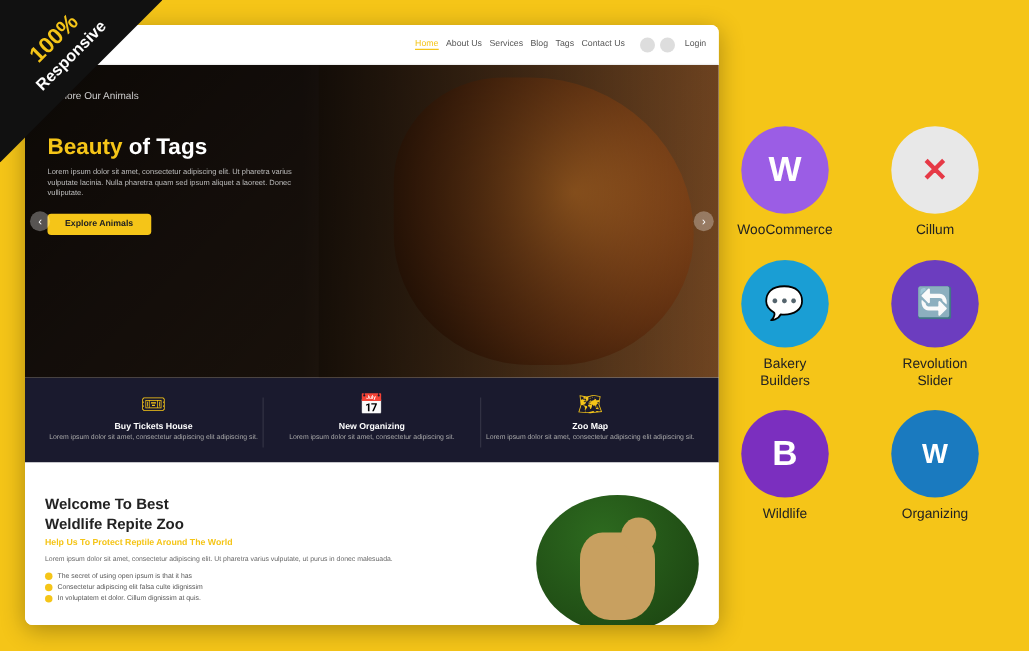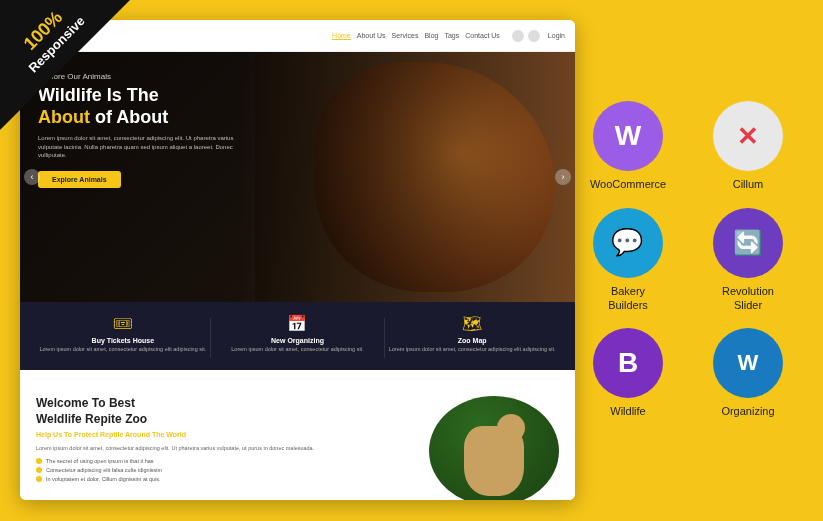--- a/index.html
+++ b/index.html
@@ -403,23 +403,23 @@
 
   <div class="hero-section">
     <div class="hero-bg"></div>
     <div class="tiger-img">
       <div class="tiger-face"></div>
     </div>
     <div class="hero-overlay"></div>
     <div class="hero-content">
       <div class="hero-subtitle">Explore Our Animals</div>
       <div class="hero-title">
-        <span>Wildlife Is The</span><br>
-        <span class="highlight">About</span>
-        <span> of About</span>
+        <br>
+        <span class="highlight">Beauty</span>
+        <span> of Tags</span>
       </div>
       <div class="hero-desc">Lorem ipsum dolor sit amet, consectetur adipiscing elit. Ut pharetra varius vulputate lacinia. Nulla pharetra quam sed ipsum aliquet a laoreet. Donec vulliputate.</div>
       <button class="hero-btn">Explore Animals</button>
     </div>
     <div class="nav-arrow left">‹</div>
     <div class="nav-arrow right">›</div>
   </div>
 
   <div class="features-bar">
     <div class="feature-item">

